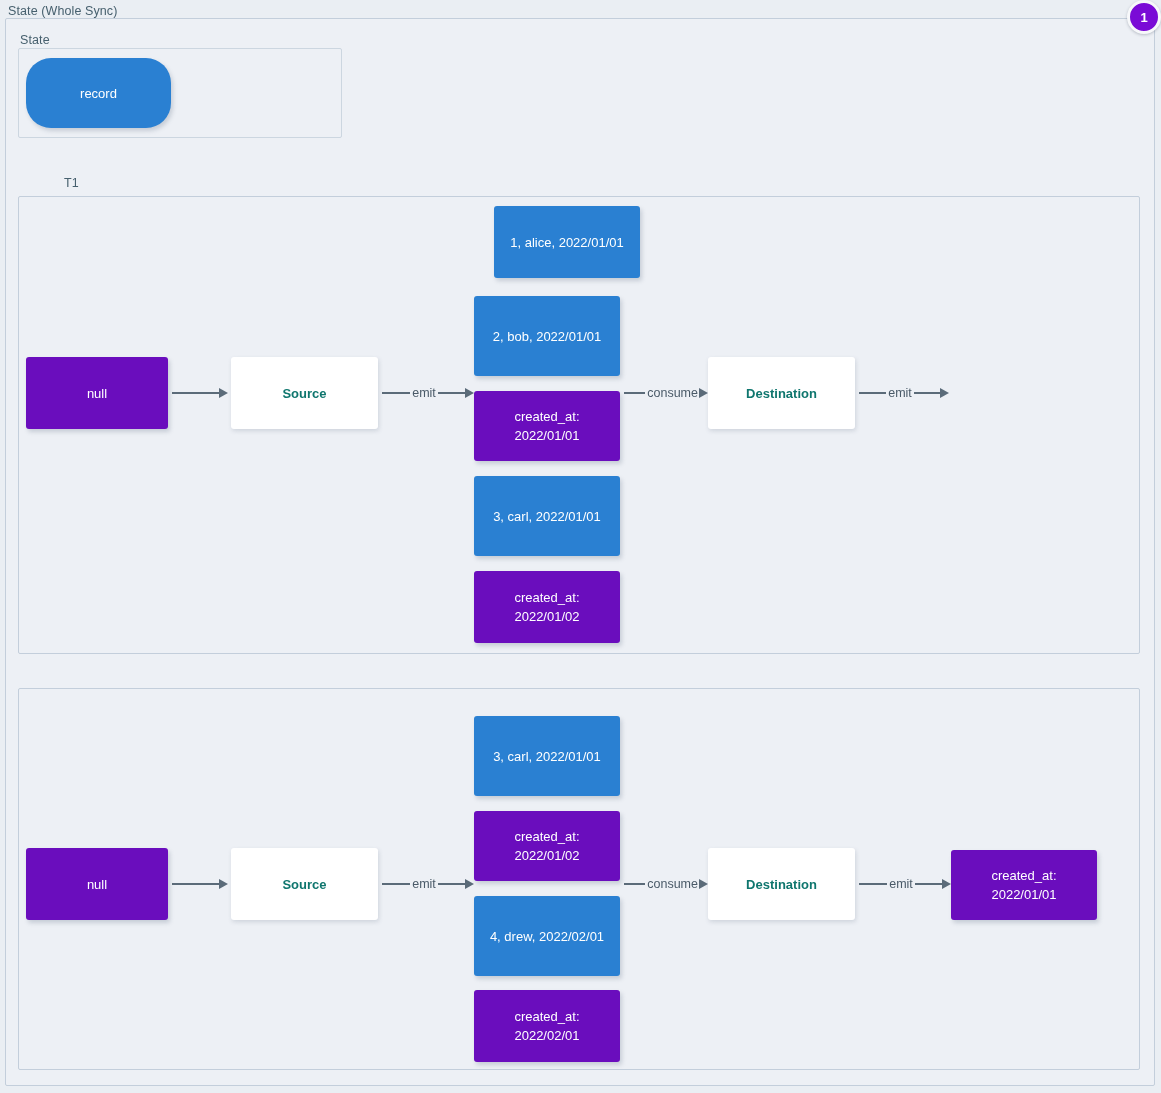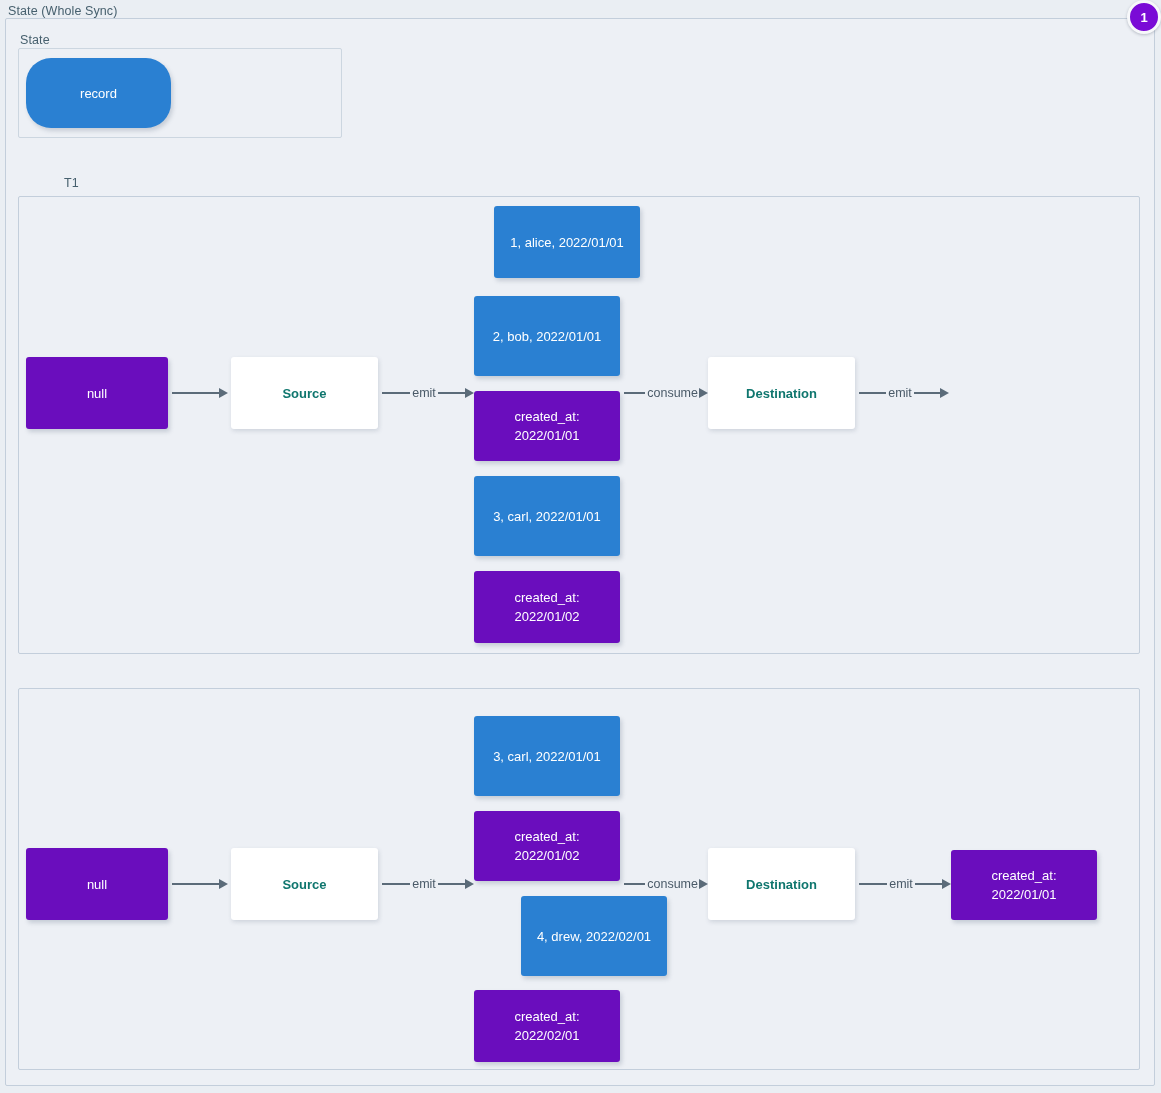--- a/index.html
+++ b/index.html
@@ -188,21 +188,21 @@
   <div class="arrow" style="left:382px; top:874px; width:92px;">
     <span class="seg"></span>
     <span class="lbl">emit</span>
     <span class="seg"></span>
     <span class="head"></span>
   </div>
 
   <div class="node record" style="left:474px; top:716px; width:146px; height:80px;">3, carl, 2022/01/01</div>
   <div class="node state" style="left:474px; top:811px; width:146px; height:70px;">created_at:
 2022/01/02</div>
-  <div class="node record" style="left:474px; top:896px; width:146px; height:80px;margin-left:47px;">4, drew, 2022/02/01</div>
+  <div class="node record" style="left:474px; top:896px; width:146px; height:80px;">4, drew, 2022/02/01</div>
   <div class="node state" style="left:474px; top:990px; width:146px; height:72px;">created_at:
 2022/02/01</div>
 
   <div class="arrow" style="left:624px; top:874px; width:84px;">
     <span class="seg"></span>
     <span class="lbl">consume</span>
     <span class="head"></span>
   </div>
 
   <div class="node proc" style="left:708px; top:848px; width:147px; height:72px;">Destination</div>

